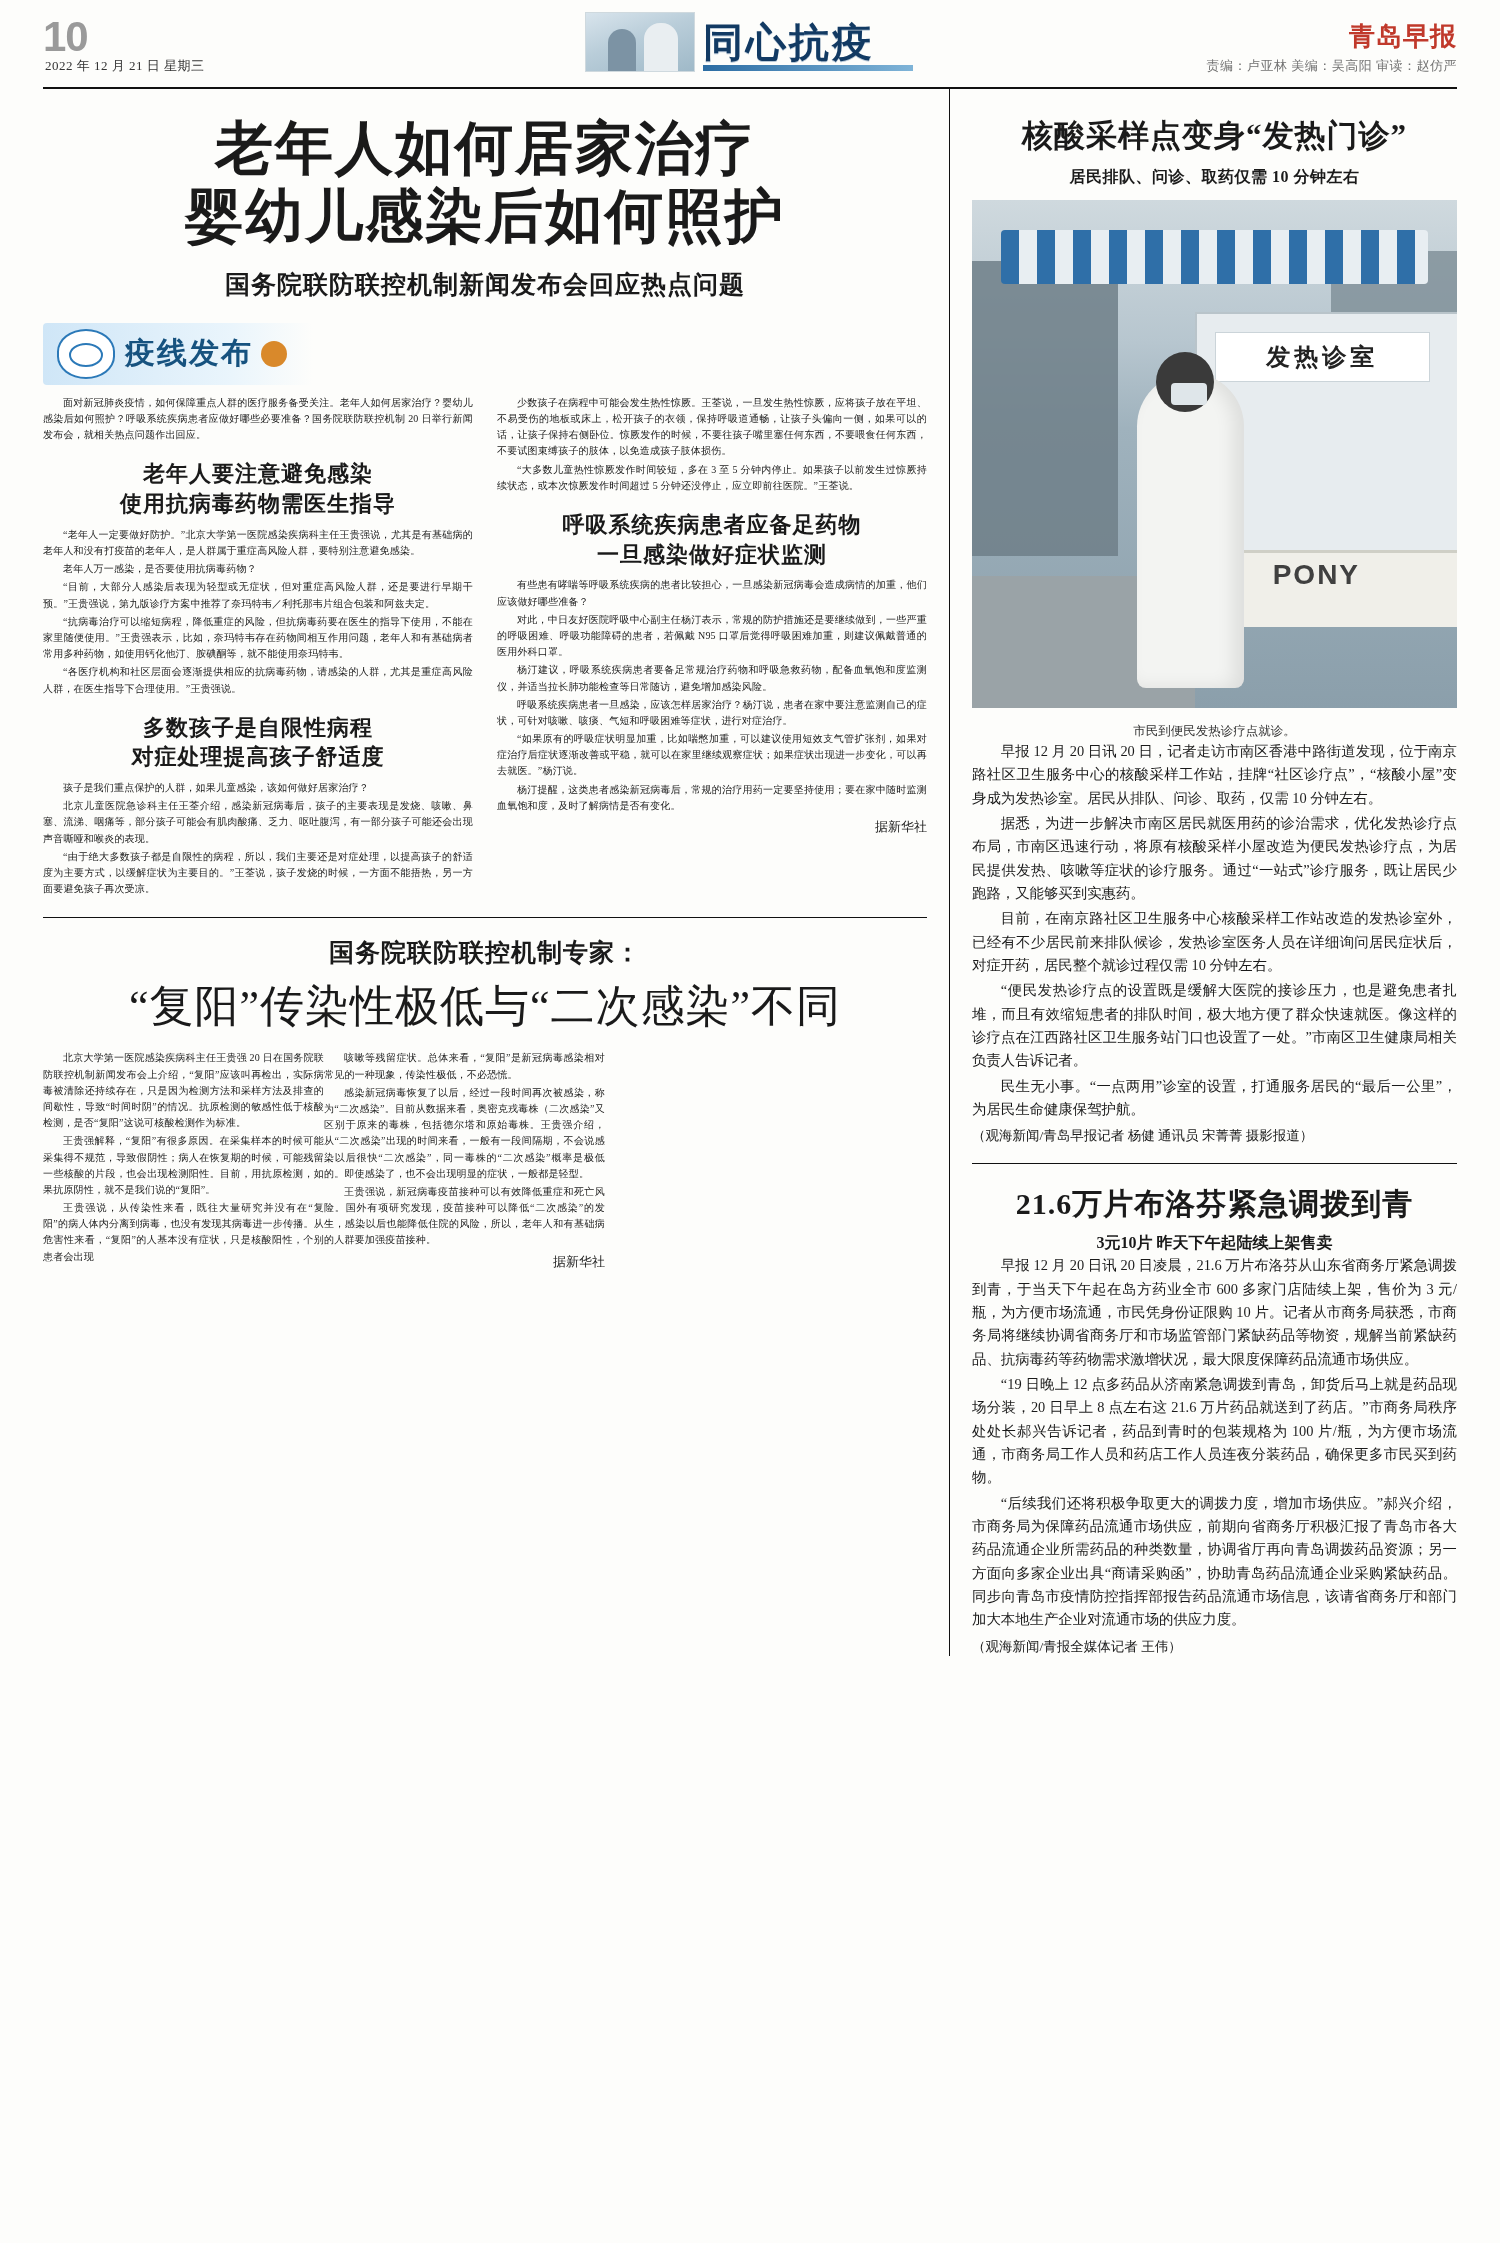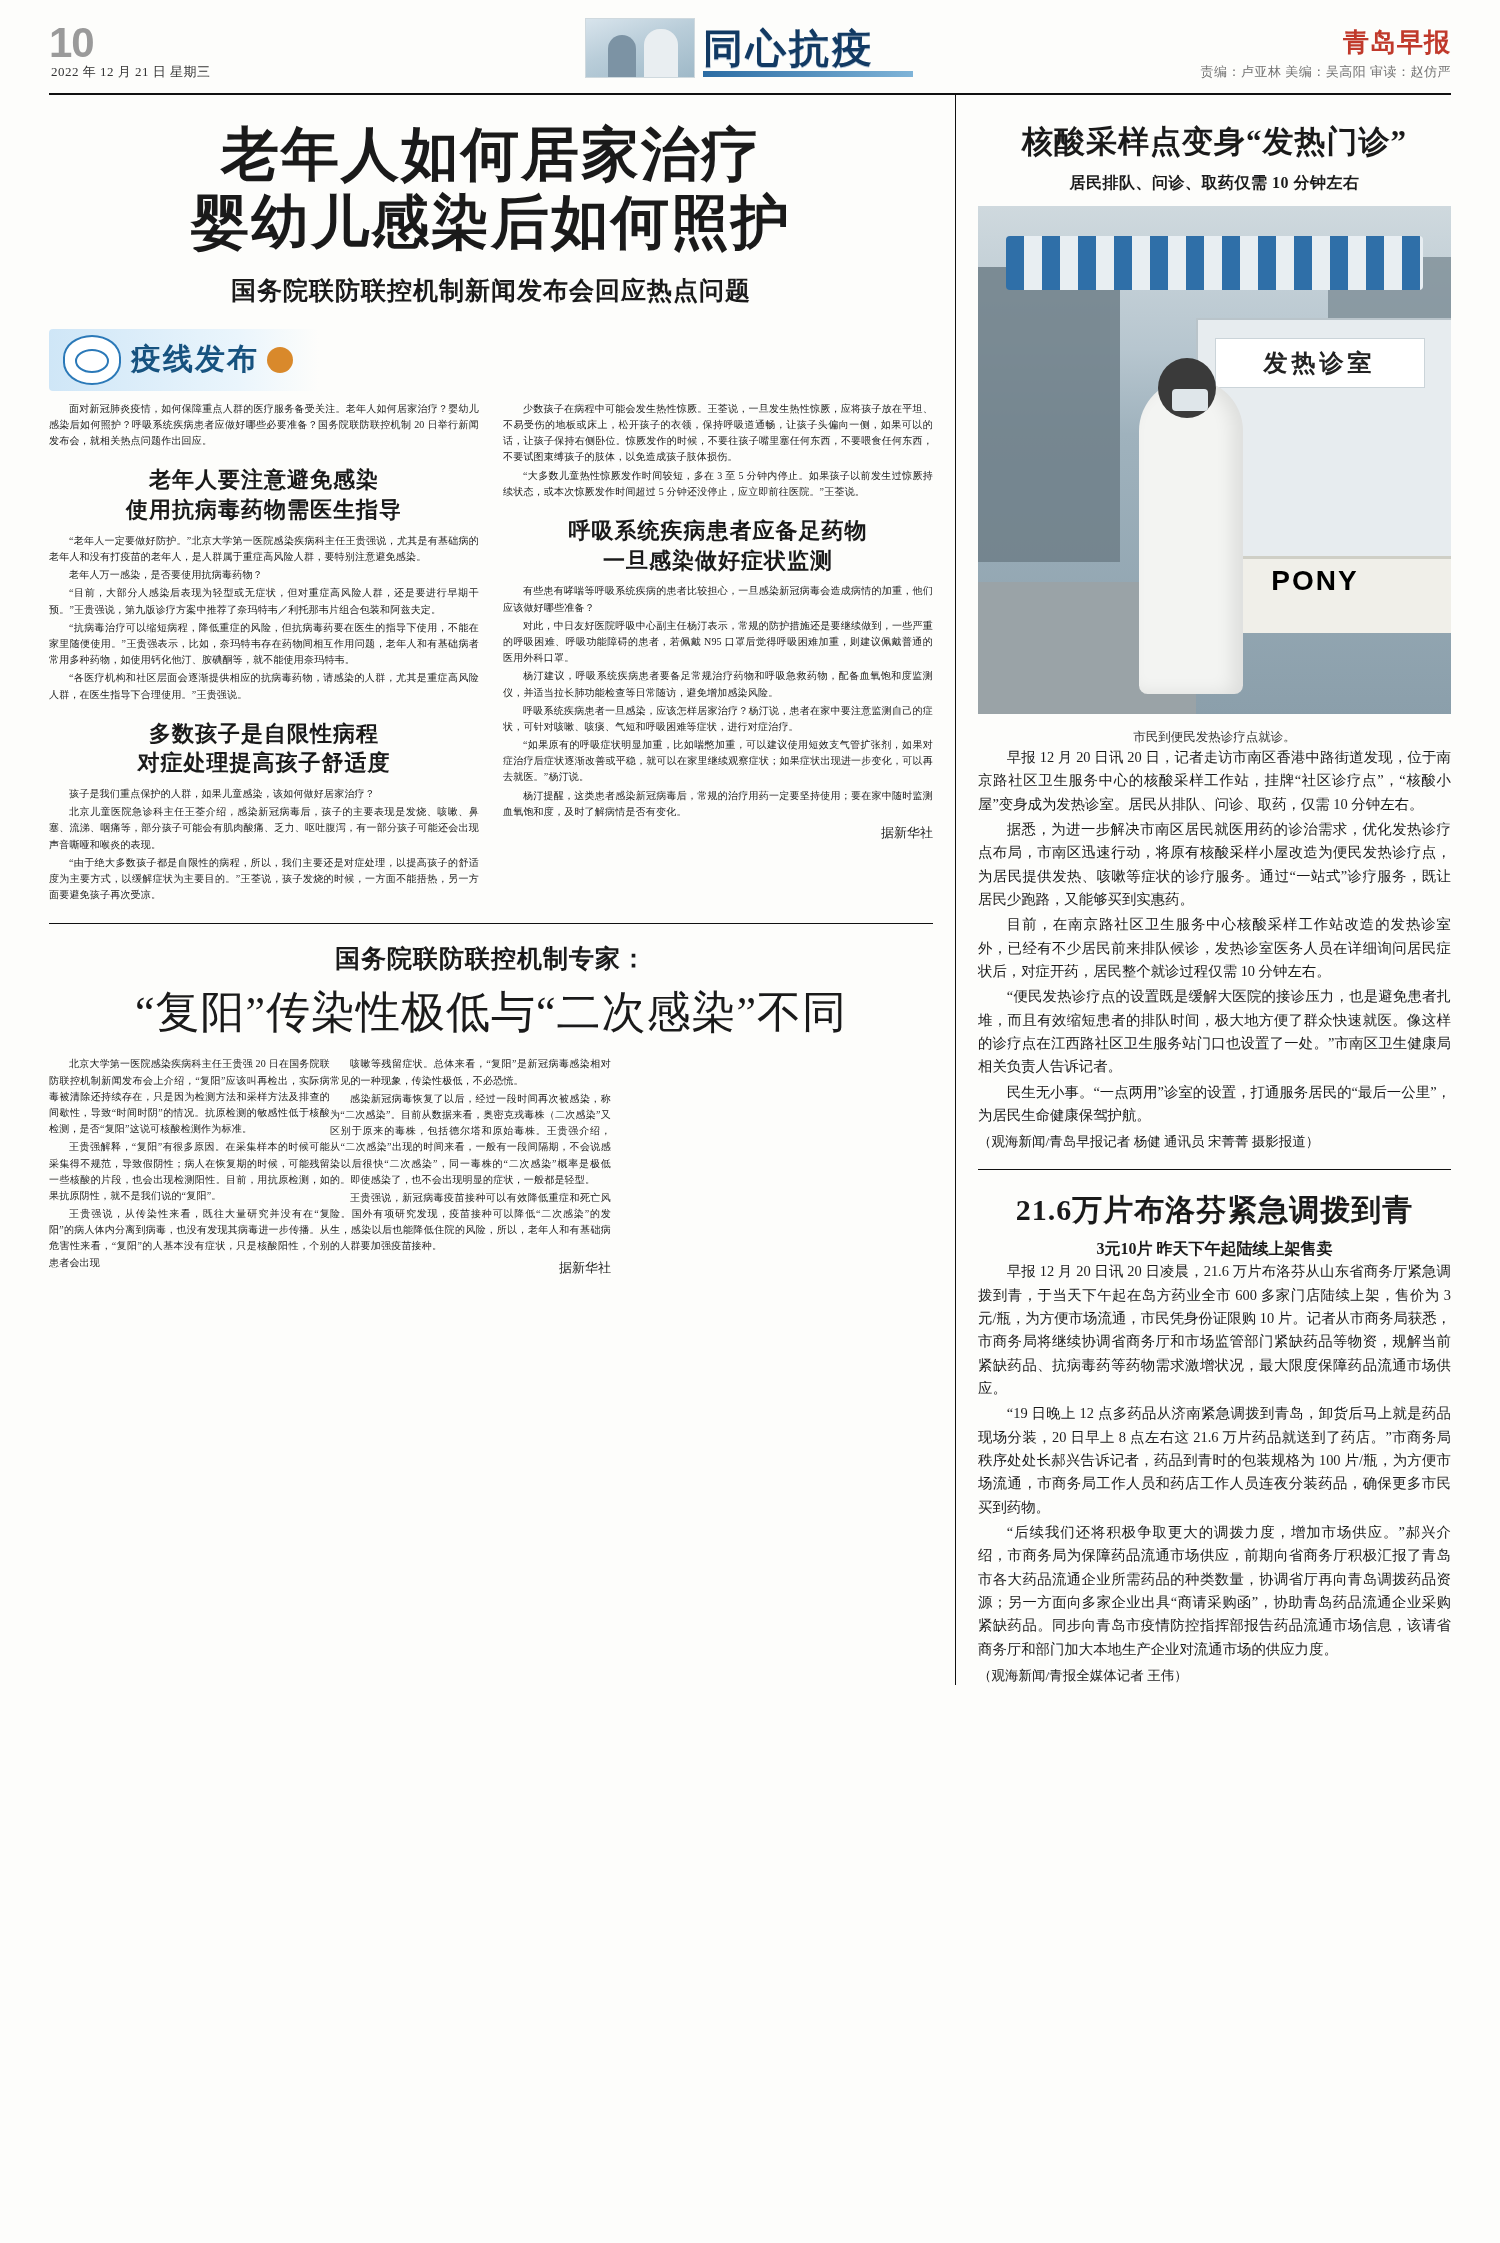--- a/index.html
+++ b/index.html
@@ -4,21 +4,21 @@
 <style>
   html,body{margin:0;padding:0;}
   body{
     width:1500px;height:2243px;
     background:#fdfdfb;
     font-family:"Liberation Serif",serif;
     color:#1a1a1a;
     position:relative;
     overflow:hidden;
   }
-  .page{width:1500px;height:2243px;position:relative;padding:15px;box-sizing:border-box;}
+  .page{width:1500px;height:2243px;position:relative;padding:9px;box-sizing:border-box;}
 
   
   .masthead{position:relative;height:78px;border-bottom:2px solid #111;margin:0 34px;}
   .page-no{position:absolute;left:0;top:4px;font-size:42px;font-weight:bold;color:#9a9a9a;font-family:"Liberation Sans",sans-serif;letter-spacing:-1px;}
   .date-line{position:absolute;left:2px;top:48px;font-size:13px;color:#333;letter-spacing:.5px;}
   .banner{position:absolute;left:50%;transform:translateX(-50%);top:2px;width:330px;height:62px;display:flex;align-items:center;}
   .banner-photo{width:108px;height:58px;background:linear-gradient(160deg,#d8e4ec 0%,#b9cdd9 45%,#9fb9c8 100%);position:relative;overflow:hidden;border:1px solid #cfd9de;}
   .banner-photo:before{content:"";position:absolute;left:22px;top:16px;width:28px;height:42px;background:#7c93a4;border-radius:14px 14px 0 0;}
   .banner-photo:after{content:"";position:absolute;left:58px;top:10px;width:34px;height:48px;background:#e9eef1;border-radius:16px 16px 0 0;}
   .banner-title{margin-left:8px;font-size:40px;font-weight:bold;letter-spacing:3px;color:#123a63;font-family:"Liberation Serif",serif;text-shadow:0 1px 0 #b9c9d8;}
@@ -61,21 +61,21 @@
   .r-title{font-size:31px;font-weight:bold;text-align:center;margin-top:26px;letter-spacing:1px;}
   .r-sub{font-size:16px;font-weight:bold;text-align:center;margin-top:10px;letter-spacing:.5px;}
   .photo{margin-top:12px;width:100%;height:508px;position:relative;overflow:hidden;background:#8fa6b4;}
   .sky{position:absolute;inset:0;background:linear-gradient(180deg,#cfd9de 0%,#b7c6cf 28%,#9fb2bd 45%,#8b9fab 100%);}
   .awning{position:absolute;left:6%;top:6%;width:88%;height:54px;background:repeating-linear-gradient(90deg,#2f6fa8 0 18px,#e8eef2 18px 36px);border-radius:4px;}
   .bld{position:absolute;left:0;top:12%;width:30%;height:58%;background:#6f7f88;opacity:.85;}
   .bld2{position:absolute;right:0;top:10%;width:26%;height:42%;background:#7d8d96;opacity:.8;}
   .booth{position:absolute;left:46%;top:22%;width:54%;height:48%;background:#e7ecef;border:2px solid #b9c4ca;}
   .booth-sign{position:absolute;left:50%;top:26%;width:44%;height:48px;background:#fff;border:1px solid #cbd4d9;display:flex;align-items:center;justify-content:center;font-size:24px;font-weight:bold;letter-spacing:4px;color:#222;}
   .counter{position:absolute;left:42%;bottom:16%;width:58%;height:74px;background:#f0efe9;border-top:3px solid #cfcfc6;}
-  .pony{position:absolute;left:62%;bottom:23%;font-size:28px;font-weight:bold;color:#000000;font-family:"Liberation Sans",sans-serif;letter-spacing:2px;}
+  .pony{position:absolute;left:62%;bottom:23%;font-size:28px;font-weight:bold;color:#404040;font-family:"Liberation Sans",sans-serif;letter-spacing:2px;}
   .person{position:absolute;left:34%;top:34%;width:22%;height:62%;background:#f3f4f2;border-radius:60px 60px 10px 10px;box-shadow:inset -10px 0 18px rgba(0,0,0,.09);}
   .person-head{position:absolute;left:38%;top:30%;width:58px;height:60px;background:#3a3a3a;border-radius:50%;}
   .mask{position:absolute;left:41%;top:36%;width:36px;height:22px;background:#dfe6ea;border-radius:4px;}
   .road{position:absolute;left:0;bottom:0;width:46%;height:26%;background:#9aa3a7;}
   .photo-cap{font-size:12.5px;text-align:center;margin-top:15px;color:#333;}
 
   .r-title2{font-size:30px;font-weight:bold;text-align:center;margin-top:20px;letter-spacing:1px;}
   .r-sub2{font-size:16px;font-weight:bold;text-align:center;margin-top:8px;}
   .byline{font-size:13.5px;text-align:justify;margin-top:6px;}
   p.rart{margin:0 0 2px 0;font-size:14.4px;line-height:1.62;text-align:justify;text-indent:2em;}

